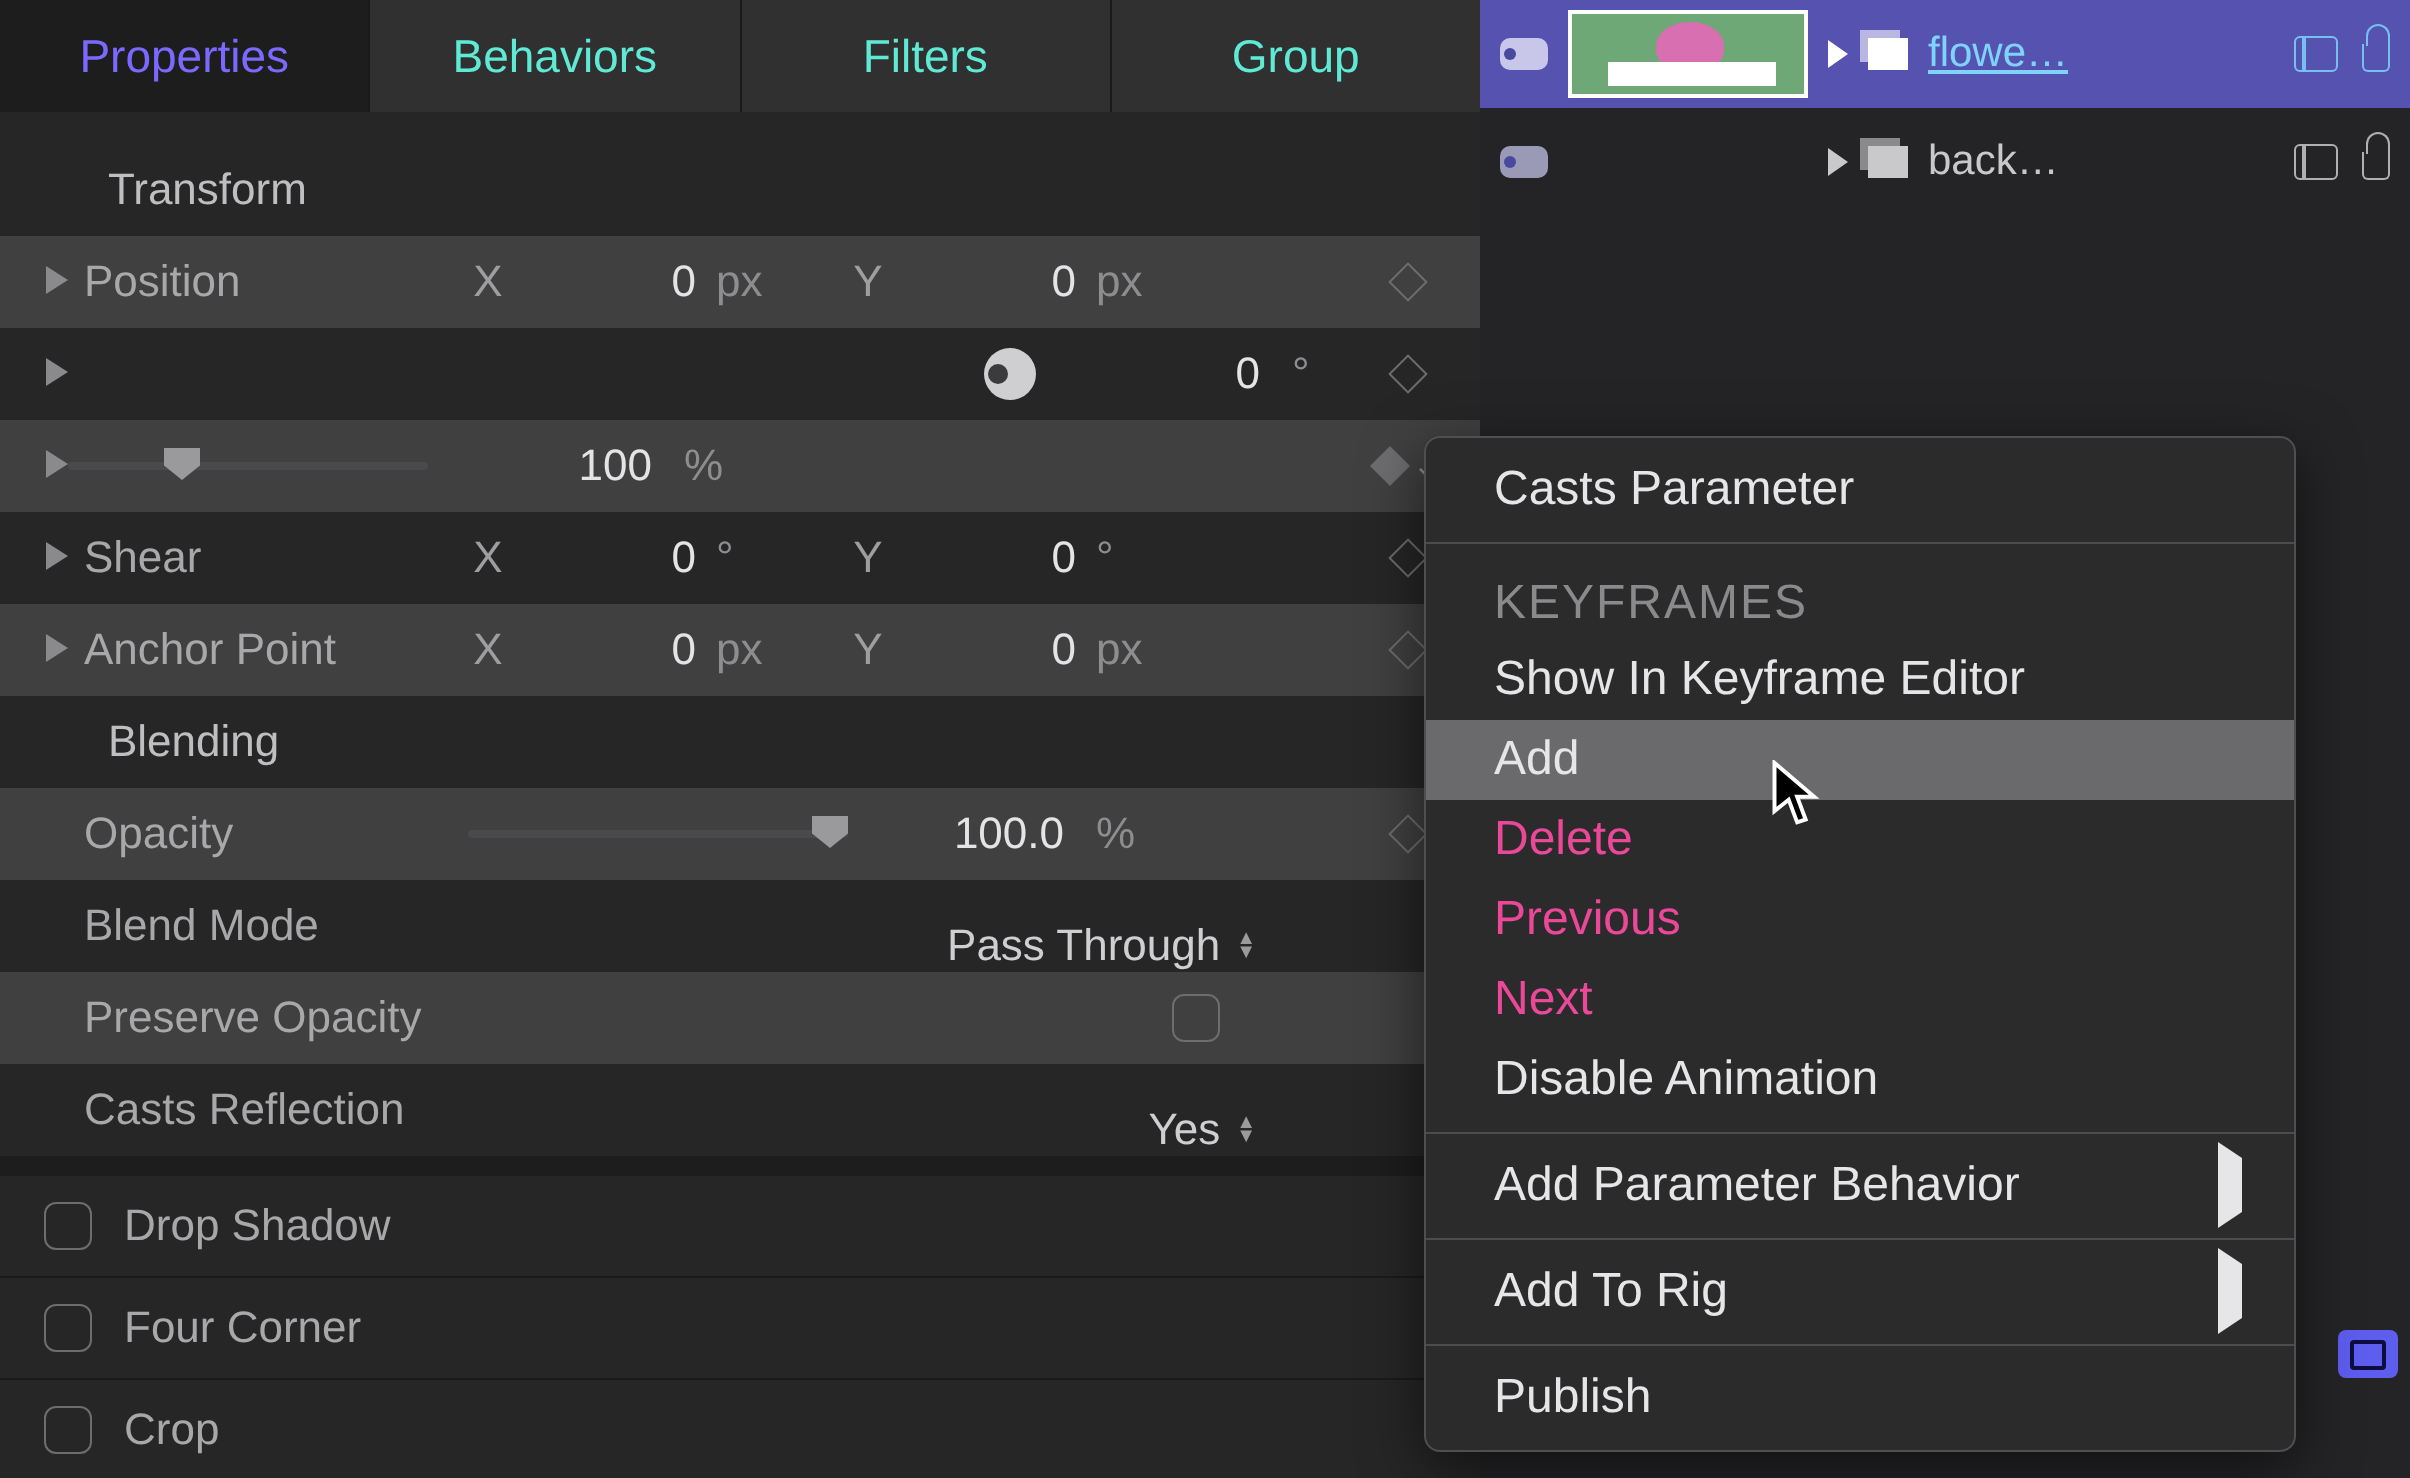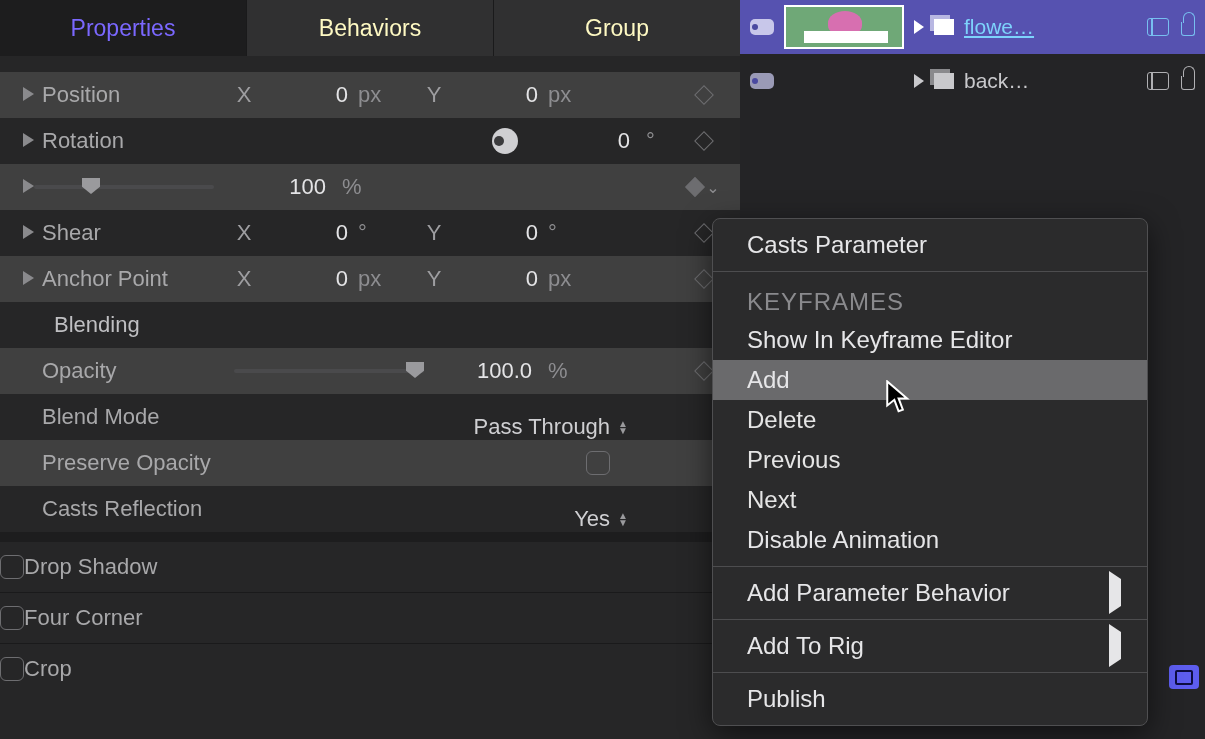--- a/index.html
+++ b/index.html
@@ -1,21 +1,21 @@
 <!DOCTYPE html>
 <html><head>
 <meta charset="utf-8">
 <style>
   * { box-sizing: border-box; margin: 0; padding: 0; font-family: -apple-system, "Helvetica Neue", Arial, sans-serif; }
   body { background:#1b1b1c; color:#a8a8aa; width:1205px; height:739px; overflow:hidden; position:relative; font-size:22px; }
 
   
   .left-panel { position:absolute; left:0; top:0; width:740px; height:739px; background:#262627; }
   .tabs { display:flex; height:56px; background:#303031; }
-  .tab { flex:1; display:flex; align-items:center; justify-content:center; height:100%; font-size:23px; border-right:1px solid #1a1a1b; color:#fef9c3; cursor:default; }
+  .tab { flex:1; display:flex; align-items:center; justify-content:center; height:100%; font-size:23px; border-right:1px solid #1a1a1b; color:#5eead4; cursor:default; }
   .tab:last-child { border-right:none; }
   .tab.active { background:#1d1d1e; color:#7b68ff; }
 
   .inspector { padding-top:16px; }
   .section-title { padding:10px 0 10px 54px; color:#bfbfc2; font-size:22px; background:#262627; }
   .row { display:flex; align-items:center; height:46px; gap:0; position:relative; }
   .row.zebra { background:#404040; }
   .disclosure { width:34px; text-align:right; color:#777; font-size:14px; }
   .tri { display:inline-block; width:0; height:0; border-top:7px solid transparent; border-bottom:7px solid transparent; border-left:11px solid #8a8a8d; }
   .row-label { flex:0 0 200px; padding-left:8px; color:#a8a8aa; }
@@ -32,21 +32,21 @@
   .dial:after { content:""; position:absolute; width:10px; height:10px; background:#3b3b3d; border-radius:50%; left:2px; top:8px; }
 
   .slider-track { height:4px; background:#4a4a4c; border-radius:2px; position:relative; }
   .slider-thumb { position:absolute; top:-7px; width:18px; height:16px; background:#9a9a9d; clip-path: polygon(0 0,100% 0,100% 55%,50% 100%,0 55%); }
   .scale-slider { width:180px; margin-right:30px; }
   .opacity-slider { width:190px; margin-right:20px; }
 
   .select { display:inline-flex; align-items:center; gap:8px; color:#cfcfd2;margin-top:19px; }
   .updown { display:inline-flex; flex-direction:column; line-height:7px; color:#9a9a9d; font-size:10px; }
 
-  .chk-row { display:flex; align-items:center; height:50px; background:#262627; }
+  .chk-row { display:flex; align-items:center; height:50px; padding-left:22px; background:#262627; gap:16px; }
   .chkbox { width:24px; height:24px; border-radius:6px; border:1.5px solid #6d6d70; }
   .divider { height:1px; background:#1a1a1b; }
 
   .spacer { height:10px; background:#1d1d1e; }
 
   
   .right-panel { position:absolute; left:740px; top:0; right:0; height:739px; background:#242426; }
   .layer { display:flex; align-items:center; height:54px; padding:0 10px; gap:10px; color:#c9c9cc; font-size:21px; position:relative; }
   .layer.sel { background:#5652b0; color:#7dd3fc; }
   .vis { width:24px; height:16px; border-radius:5px; background:#9a9ab6; display:flex; align-items:center; }
@@ -66,43 +66,45 @@
   .lock-icon { width:14px; height:14px; border:1.5px solid currentColor; border-top:none; border-radius:0 0 3px 3px; position:relative; top:4px;}
   .lock-icon:before{content:"";position:absolute;left:1px;top:-10px;width:10px;height:10px;border:1.5px solid currentColor;border-bottom:none;border-radius:6px 6px 0 0;}
 
   .corner-badge { position:absolute; right:6px; bottom:50px; width:30px; height:24px; background:#5d5dee; border-radius:4px; }
   .corner-badge:after{content:"";position:absolute;left:6px;top:5px;width:14px;height:11px;border:2px solid #0d0d40;border-radius:2px;}
 
   
   .ctx { position:absolute; left:712px; top:218px; width:436px; background:#2b2b2c; border:1px solid #4f4f51; border-radius:8px; padding:6px 0; box-shadow:0 8px 30px rgba(0,0,0,.55); font-size:24px; color:#e6e6e8; }
   .ctx-item { padding:6px 26px 6px 34px; display:flex; align-items:center; }
   .ctx-item.hov { background:#6a6a6c; }
-  .ctx-item.dis { color:#e5e5e5; }
+  .ctx-item.dis { color:#ec4899; }
   .ctx-cat { padding:10px 40px 4px 34px; color:#8a8a8d; letter-spacing:1px; }
   .ctx-sep { height:1px; background:#4d4d4f; margin:6px 0; }
   .ctx-sub { margin-left:auto; }
   .sub-tri { width:0;height:0;border-top:8px solid transparent;border-bottom:8px solid transparent;border-left:12px solid #e6e6e8; }
 
   
   .cursor { position:absolute; left:885px; top:380px; pointer-events:none; }
   .cursor svg { width:30px; height:34px; }
 
   .pos-col { display:flex; align-items:center; width:180px; gap:4px; }
 </style>
 </head>
 <body>
 
 <div class="left-panel">
   <div class="tabs">
     <div class="tab active">Properties</div>
     <div class="tab">Behaviors</div>
+    <div class="tab">Filters</div>
     <div class="tab">Group</div>
   </div>
 
   <div class="inspector">
+    <div class="section-title">Transform</div>
 
     <div class="row zebra">
       <div class="disclosure"><span class="tri"></span></div>
       <div class="row-label">Position</div>
       <div class="mid">
         <div class="pos-col">
           <span class="xy-lab">X</span>
           <span class="num" style="min-width:90px">0</span>
           <span class="unit">px</span>
         </div>
@@ -112,21 +114,20 @@
           <span class="unit">px</span>
         </div>
       </div>
       <div class="key-col">
           <span class="diamond"></span>
         </div>
     </div>
 
     <div class="row">
       <div class="disclosure"><span class="tri"></span></div>
-      <div class="row-label">Rotation</div>
       <div class="mid">
         <div style="flex:0 0 180px"></div>
         <span class="dial"></span>
         <span class="num" style="min-width:60px">0</span>
         <span class="unit">°</span>
       </div>
       <div class="key-col">
           <span class="diamond"></span>
         </div>
     </div>

